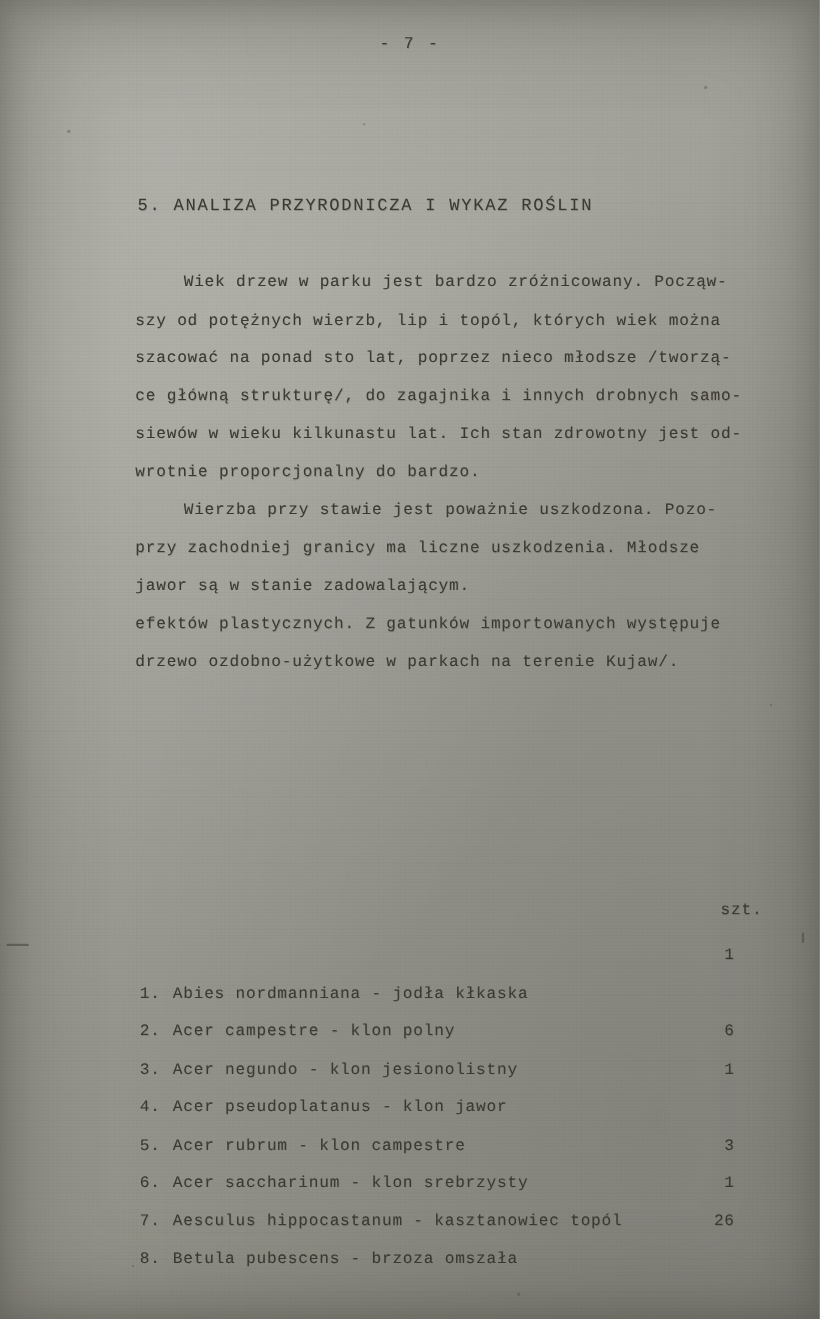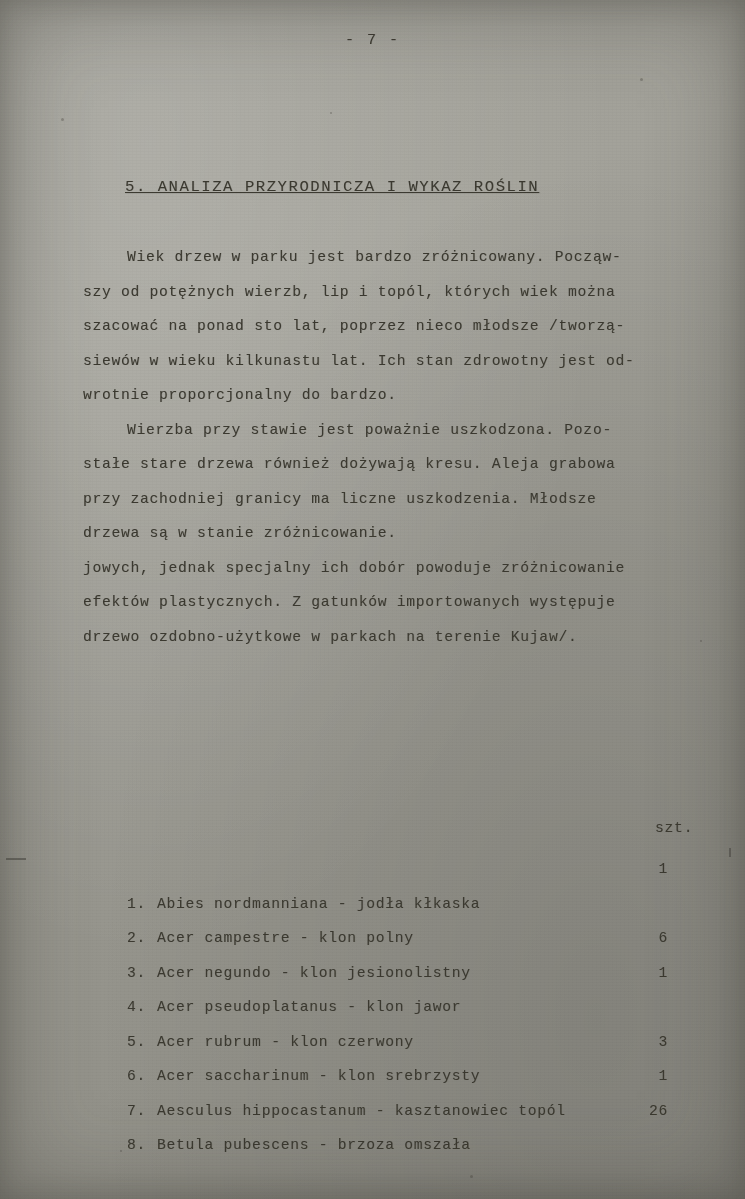--- a/index.html
+++ b/index.html
@@ -49,38 +49,38 @@
     font-size: 15px;
     letter-spacing: 2px;
   }
 
   .section-title {
     position: absolute;
     top: 178px;
     left: 125px;
     font-size: 15.5px;
     letter-spacing: 1.6px;
-    text-decoration: underline;
   }
 
   .body-text {
     position: absolute;
     top: 240px;
     left: 83px;
     width: 600px;
     font-size: 14.6px;
     line-height: 34.5px;
     letter-spacing: 0.75px;
   }
   .para {
     margin: 0 0 0 0;
   }
   .para .line {
     display: block;
     white-space: pre;
+    margin-left: 40px;
   }
   .indent {
     display: inline-block;
     width: 44px;
   }
 
   .szt-label {
     position: absolute;
     top: 820px;
     left: 655px;
@@ -147,31 +147,30 @@
 
   <div class="page-number typed">- 7 -</div>
 
   <div class="section-title typed">5. ANALIZA PRZYRODNICZA I WYKAZ ROŚLIN</div>
 
   <div class="body-text typed">
     <p class="para">
       <span class="line"><span class="indent"></span><span>Wiek drzew w parku jest bardzo zróżnicowany. Począw-</span></span>
       <span class="line">szy od potężnych wierzb, lip i topól, których wiek można</span>
       <span class="line">szacować na ponad sto lat, poprzez nieco młodsze /tworzą-</span>
+      <span class="line">ce główną strukturę/, do zagajnika i innych drobnych samo-</span>
       <span class="line">siewów w wieku kilkunastu lat. Ich stan zdrowotny jest od-</span>
       <span class="line">wrotnie proporcjonalny do bardzo.</span>
     </p>
     <p class="para">
       <span class="line"><span class="indent"></span><span>Wierzba przy stawie jest poważnie uszkodzona. Pozo-</span></span>
-      <span class="line">stałe stare drzewa również dożywają kresu. Aleja grabowa</span>
       <span class="line">przy zachodniej granicy ma liczne uszkodzenia. Młodsze</span>
-      <span class="line">drzewa są w stanie zróżnicowanie.</span>
+      <span class="line">jawor są w stanie zadowalającym.</span>
     </p>
     <p class="para">
-      <span class="line">jowych, jednak specjalny ich dobór powoduje zróżnicowanie</span>
       <span class="line">efektów plastycznych. Z gatunków importowanych występuje</span>
       <span class="line">drzewo ozdobno-użytkowe w parkach na terenie Kujaw/.</span>
     </p>
   </div>
 
   <div class="szt-label typed">szt.</div>
 
   <div class="plant-list typed">
     <div class="plant-row">
       <span class="plant-num">1.</span><span>Abies nordmanniana - jodła kłkaska</span>
@@ -183,21 +182,21 @@
     </div>
     <div class="plant-row">
       <span class="plant-num">3.</span><span>Acer negundo - klon jesionolistny</span>
       <span class="plant-count">6</span>
     </div>
     <div class="plant-row">
       <span class="plant-num">4.</span><span>Acer pseudoplatanus - klon jawor</span>
       <span class="plant-count">1</span>
     </div>
     <div class="plant-row">
-      <span class="plant-num">5.</span><span>Acer rubrum - klon czerwony</span>
+      <span class="plant-num">5.</span><span>Acer rubrum - klon campestre</span>
       <span class="plant-count"></span>
     </div>
     <div class="plant-row">
       <span class="plant-num">6.</span><span>Acer saccharinum - klon srebrzysty</span>
       <span class="plant-count">3</span>
     </div>
     <div class="plant-row">
       <span class="plant-num">7.</span><span>Aesculus hippocastanum - kasztanowiec topól</span>
       <span class="plant-count">1</span>
     </div>

